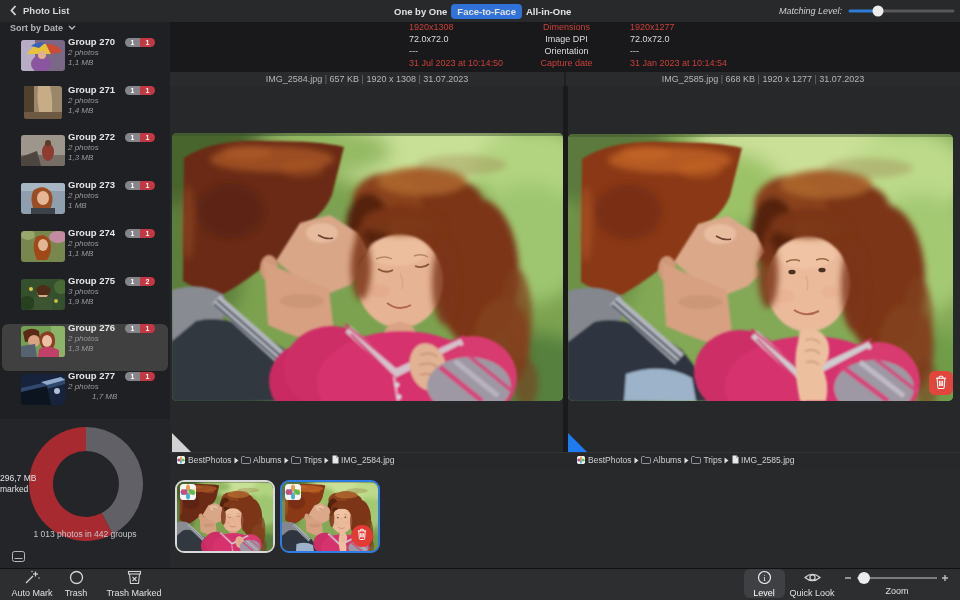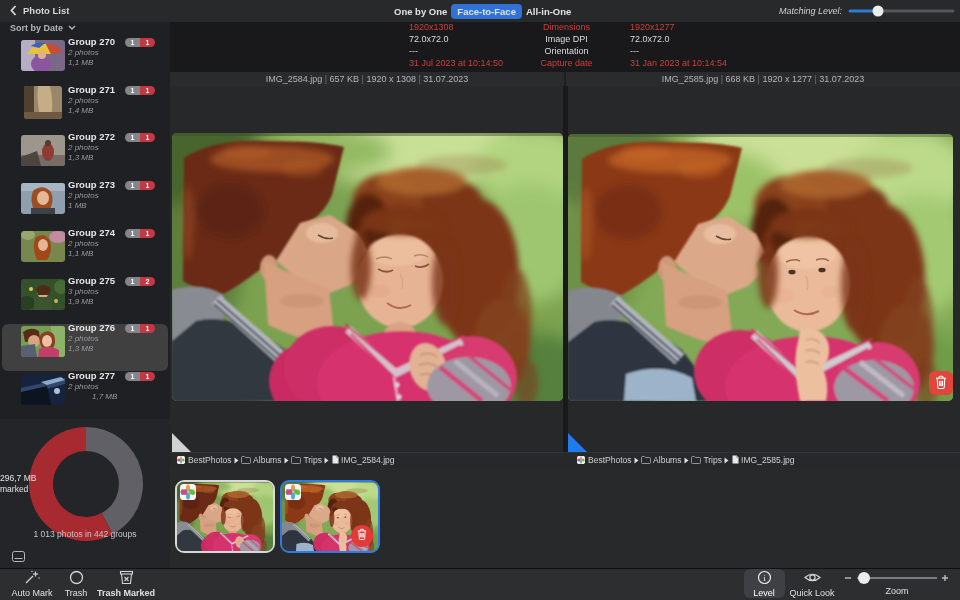--- a/index.html
+++ b/index.html
@@ -545,21 +545,21 @@
       </g>
     </svg>
   <span class="lab">Auto Mark</span>
 </div>
 <div class="tbtn" style="left:48px;top:570px;width:56px;">
   <svg width="15" height="15" viewBox="0 0 15 15">
       <circle cx="7.5" cy="7.5" r="6" fill="none" stroke="#d4d4d5" stroke-width="1.3"></circle>
     </svg>
   <span class="lab">Trash</span>
 </div>
-<div class="tbtn" style="left:92px;top:570px;width:68px;font-weight:bold;">
+<div class="tbtn" style="left:100px;top:570px;width:68px;">
   <svg width="15" height="15" viewBox="0 0 15 15">
       <g stroke="#d4d4d5" stroke-width="1.1" fill="none">
         <path d="M2.5,4 L3.5,13.5 L11.5,13.5 L12.5,4"></path>
         <rect x="1.5" y="1.5" width="12" height="2.5"></rect>
         <path d="M5.5,7 l4,4 M9.5,7 l-4,4"></path>
       </g>
     </svg>
   <span class="lab">Trash Marked</span>
 </div>
 <div class="tbtn" style="left:736px;top:570px;width:56px;">

